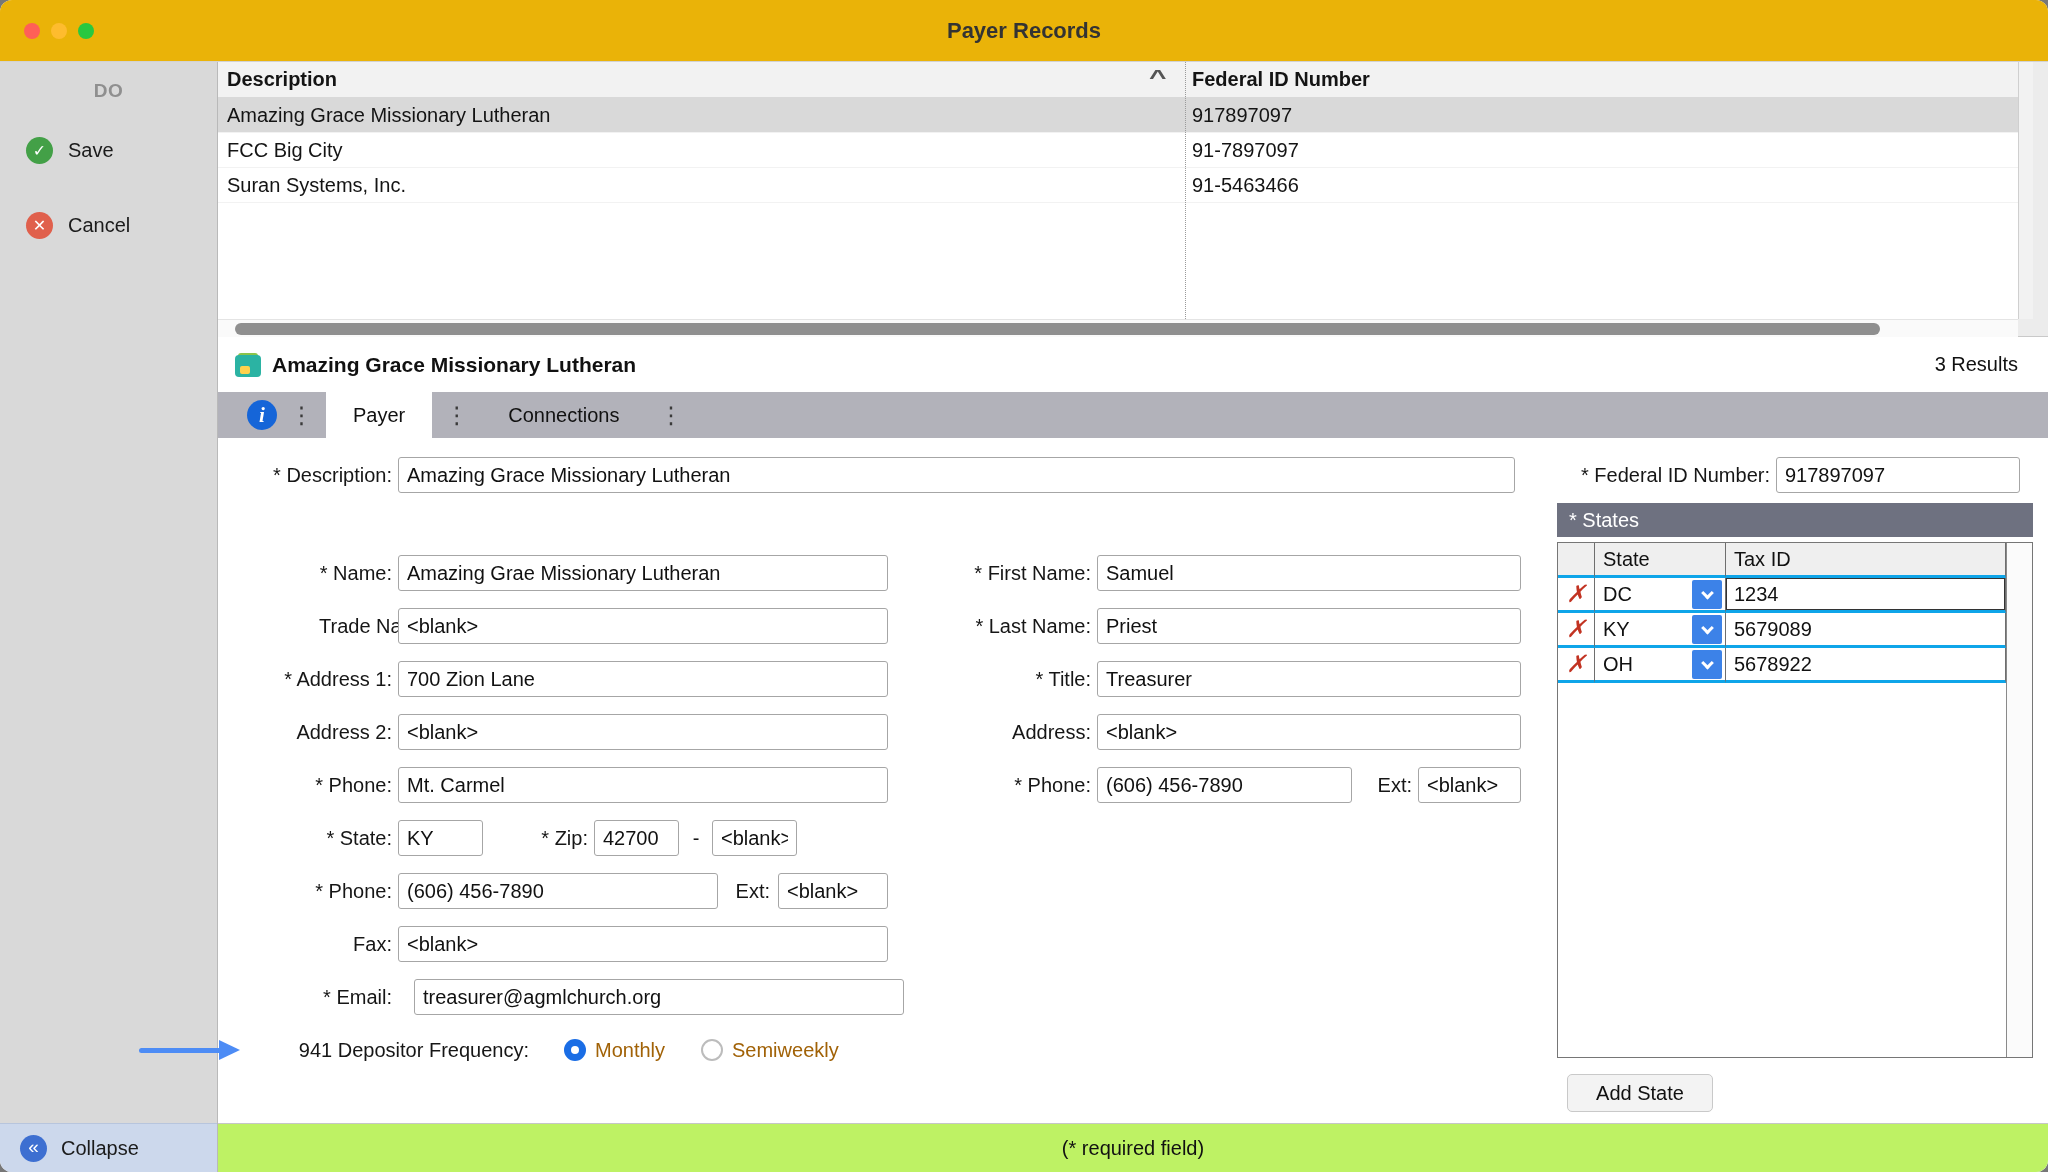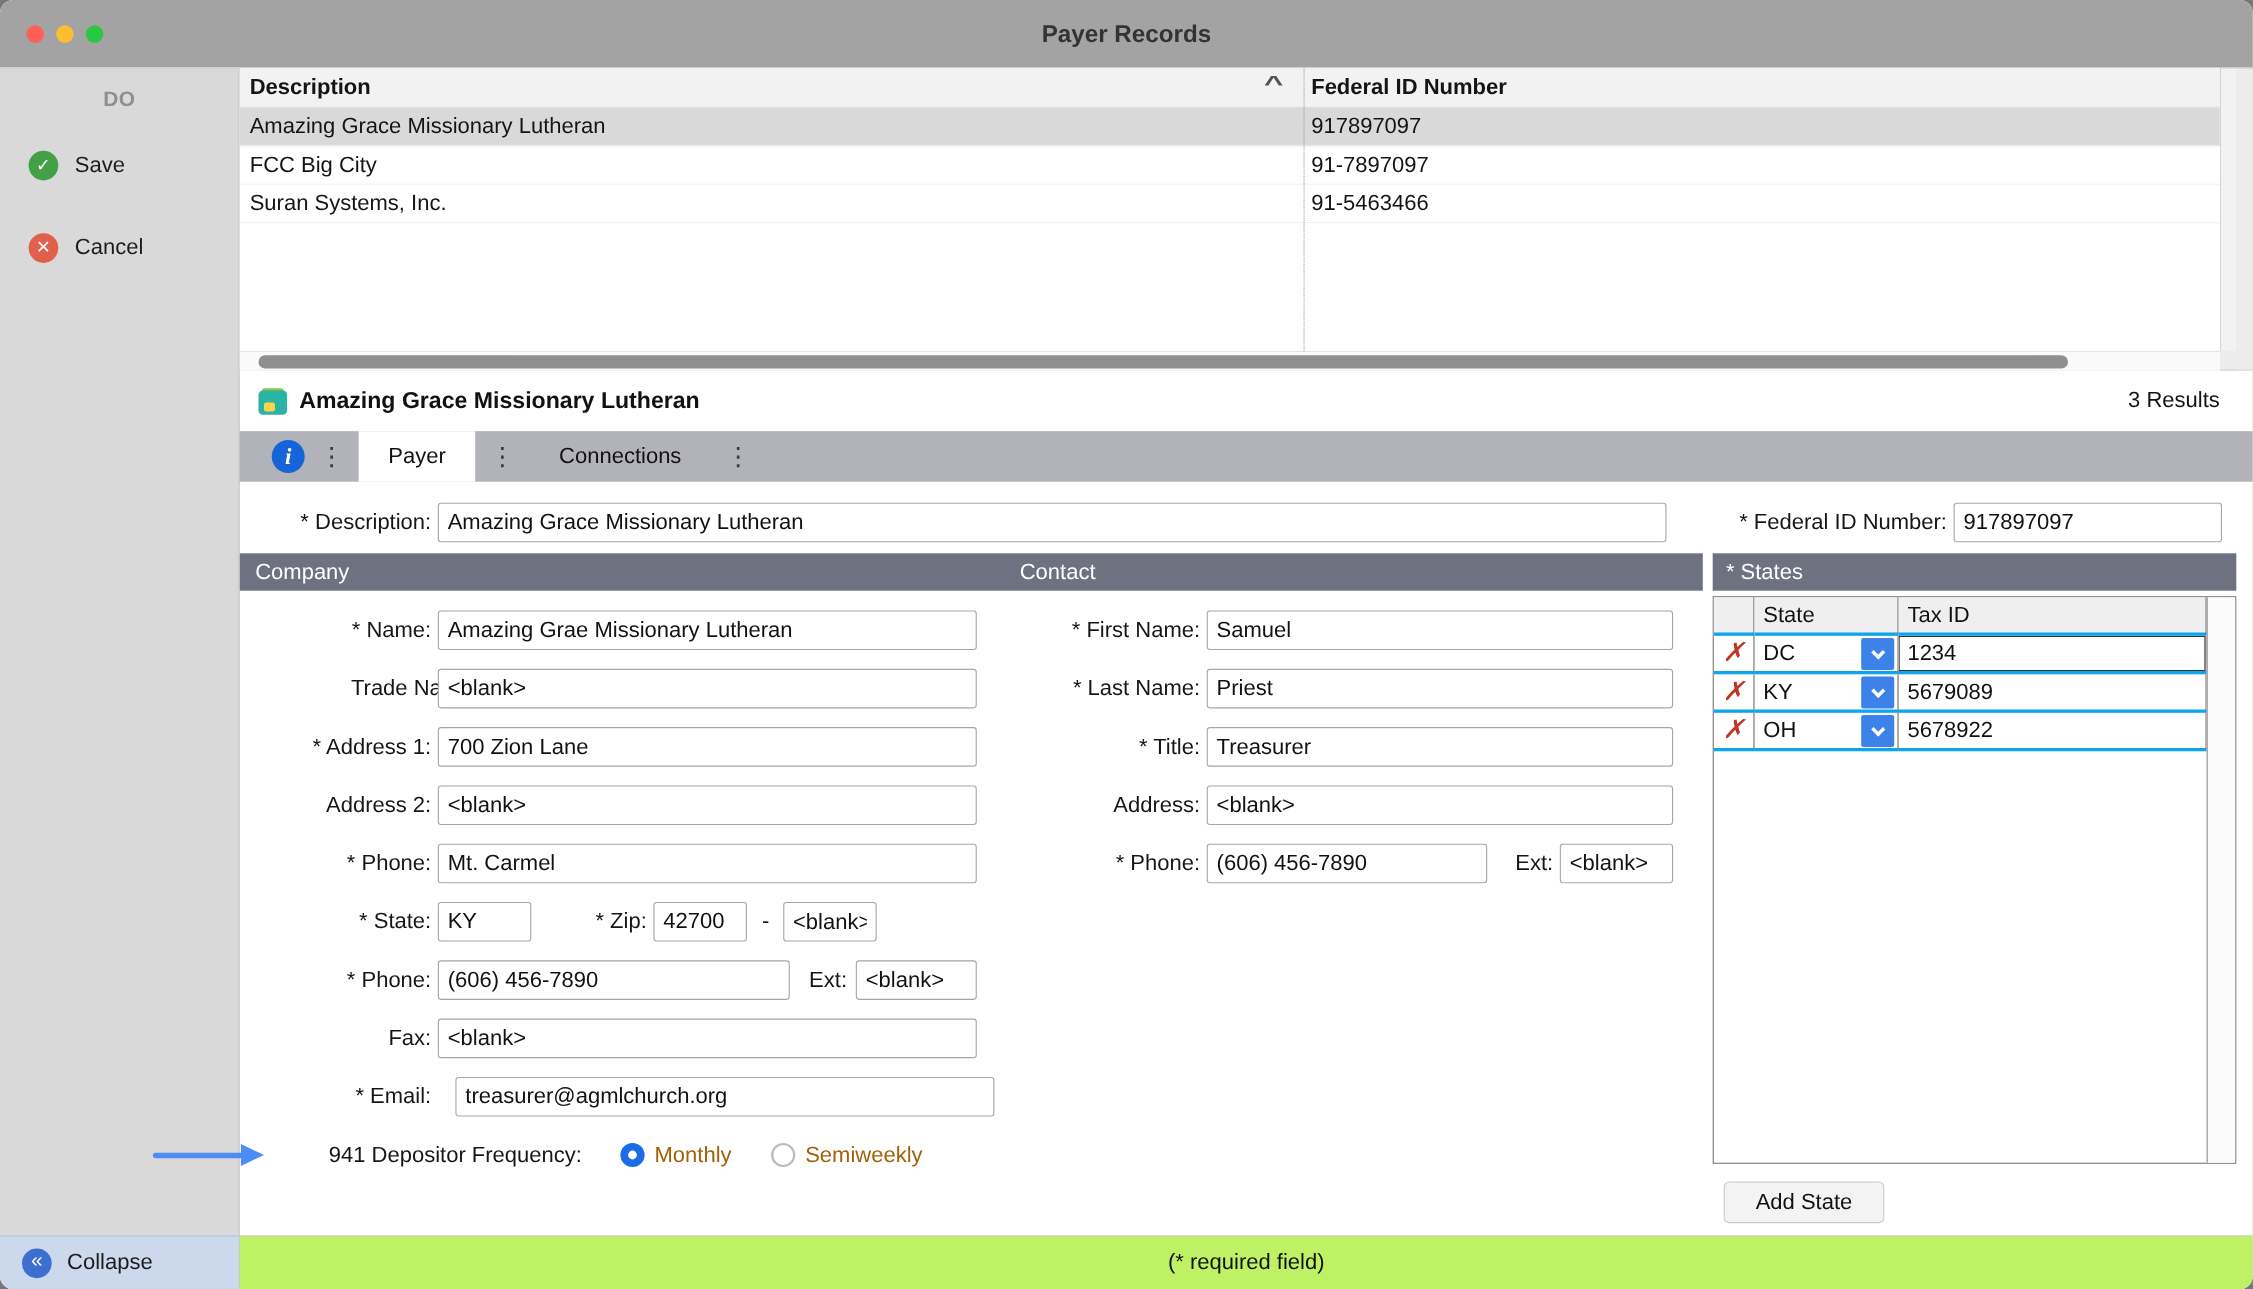--- a/index.html
+++ b/index.html
@@ -1,20 +1,20 @@
 <!DOCTYPE html>
 <html><head>
 <meta charset="utf-8">
 <style>
   * { box-sizing: border-box; margin: 0; padding: 0; }
   html, body { width: 2048px; height: 1172px; background: #777; font-family: "Liberation Sans", sans-serif; }
   .window { position: relative; width: 2048px; height: 1172px; border-radius: 12px; overflow: hidden; background: #fff; }
 
   
-  .titlebar { height: 62px; background: #a3a3a3; border-bottom: 1px solid #d2d2d2; display: flex; align-items: center; justify-content: center; position: relative; }
+  .titlebar { height: 62px; background: #eab308; border-bottom: 1px solid #d2d2d2; display: flex; align-items: center; justify-content: center; position: relative; }
   .traffic { position: absolute; left: 24px; top: 0; height: 100%; display: flex; align-items: center; gap: 11px; }
   .tl { width: 16px; height: 16px; border-radius: 50%; display: inline-block; }
   .tl.red { background: #ff5f57; } .tl.yellow { background: #febc2e; } .tl.green { background: #28c840; }
   .win-title { font-size: 22px; font-weight: bold; color: #333; }
 
   .body-row { display: flex; height: 1110px; }
 
   
   .sidebar { width: 218px; background: #d9d9d9; border-right: 1px solid #b9b9b9; display: flex; flex-direction: column; gap: 21px; }
   .do-header { margin-top: 18px; text-align: center; font-weight: bold; font-size: 19px; color: #8f8f8f; letter-spacing: .5px; }
@@ -185,24 +185,20 @@
         <span class="tab-dots">⋮</span>
       </div>
 
       <div class="form-area">
 
         <span class="flabel" style="left:0; width:174px; top:19px;">* Description:</span>
         <input class="finput" style="left: 180px; top: 19px; width: 1117px;" value="Amazing Grace Missionary Lutheran">
         <span class="flabel" style="left:1320px; width:232px; top:19px;">* Federal ID Number:</span>
         <input class="finput" style="left: 1558px; top: 19px; width: 244px;" value="917897097">
 
-        <div class="section-bar bar-left">
-          <span>Company</span>
-          <span class="contact-hd">Contact</span>
-        </div>
         <div class="section-bar bar-states">
           <span>* States</span>
         </div>
 
         <div class="frow" style="top:117px;">
           <span class="flabel" style="left:0; width:174px;">* Name:</span>
           <input class="finput" style="left: 180px; width: 490px;" value="Amazing Grae Missionary Lutheran">
         </div>
         <div class="frow" style="top:170px;">
           <span class="flabel" style="left:12px; width:174px;margin-left:31px;">Trade Name:</span>

